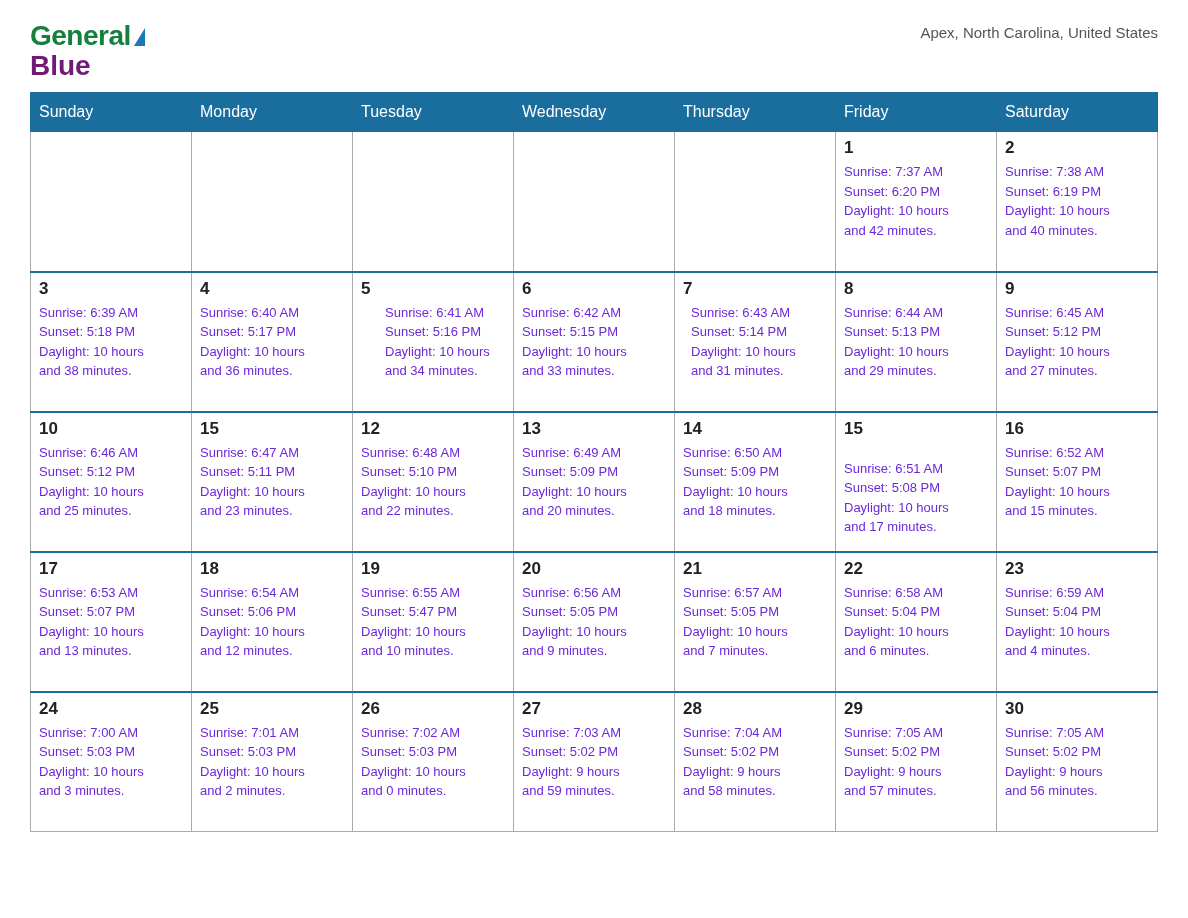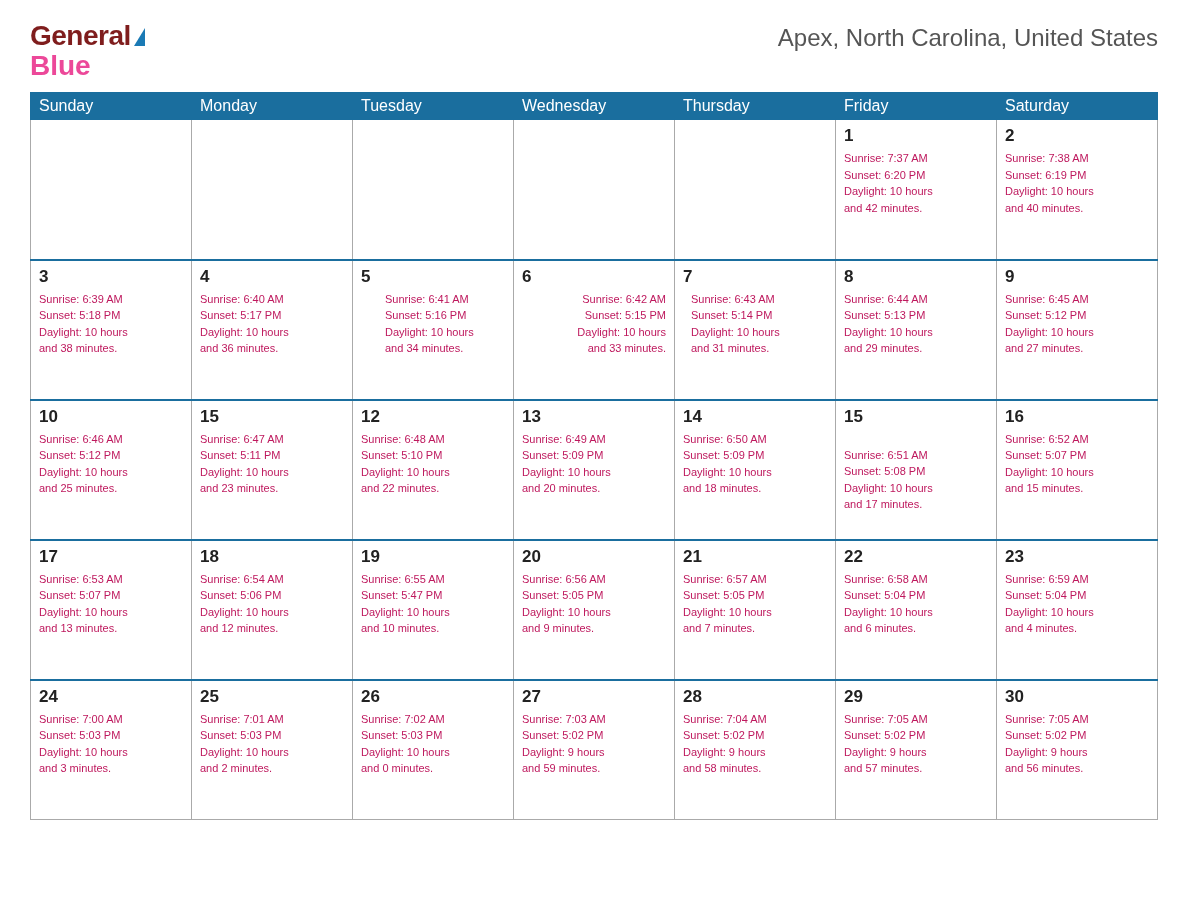--- a/index.html
+++ b/index.html
@@ -19,92 +19,92 @@
     .title-section {
       text-align: right;
     }
     .calendar-title {
       font-size: 52px;
       font-weight: bold;
       color: #222;
       line-height: 1.1;
     }
     .location-subtitle {
-      font-size: 24px;
+      font-size: 15px;
       color: #555;
       margin-top: 4px;
     }
     .calendar-table {
       width: 100%;
       border-collapse: collapse;
       margin-top: 10px;
     }
     .calendar-table th {
       background-color: #1a6e9e;
       color: #fff;
       font-size: 16px;
       font-weight: normal;
-      padding: 4px 8px;
+      padding: 10px 8px;
       text-align: left;
       border: 1px solid #1a6e9e;
     }
     .calendar-table td {
       border: 1px solid #aaa;
       vertical-align: top;
       padding: 6px 8px;
       width: calc(100% / 7);
       min-height: 120px;
       height: 140px;
     }
     .day-number {
       font-size: 17px;
       font-weight: bold;
       color: #222;
       margin-bottom: 4px;
     }
     .day-info {
-      font-size: 11px;
-      color: #be185d;
+      font-size: 13px;
+      color: #6d28d9;
       line-height: 1.5;
     }
     .empty-cell {
       background: #fff;
     }
     .row-border td {
       border-top: 2px solid #1a6e9e;
     }
     
     .logo-container {
       display: flex;
       flex-direction: column;
     }
     .logo-top {
       display: flex;
       align-items: center;
     }
     .logo-general {
       font-size: 28px;
       font-weight: bold;
-      color: #7f1d1d;
+      color: #15803d;
       letter-spacing: -0.5px;
     }
     .logo-triangle {
       display: inline-block;
       width: 0;
       height: 0;
       border-left: 11px solid transparent;
       border-right: 0px solid transparent;
       border-bottom: 18px solid #1a7ab5;
       margin-left: 3px;
       margin-bottom: -2px;
     }
     .logo-blue-word {
       font-size: 28px;
       font-weight: bold;
-      color: #ec4899;
+      color: #701a75;
       margin-top: -2px;
     }
   </style>
 </head>
 <body>
 
 <div class="header-row">
   <div class="logo-container">
     <div class="logo-top">
       <span class="logo-general">General</span>
@@ -168,21 +168,21 @@
         </td>
         <td>
           <div class="day-number">5</div>
           <div class="day-info" style="white-space: pre-line; margin-left: 24px;">Sunrise: 6:41 AM
 Sunset: 5:16 PM
 Daylight: 10 hours
 and 34 minutes.</div>
         </td>
         <td>
           <div class="day-number">6</div>
-          <div class="day-info" style="white-space: pre-line; text-align: right;">Sunrise: 6:42 AM
+          <div class="day-info" style="white-space: pre-line;">Sunrise: 6:42 AM
 Sunset: 5:15 PM
 Daylight: 10 hours
 and 33 minutes.</div>
         </td>
         <td>
           <div class="day-number">7</div>
           <div class="day-info" style="white-space: pre-line; margin-left: 8px;">Sunrise: 6:43 AM
 Sunset: 5:14 PM
 Daylight: 10 hours
 and 31 minutes.</div>

